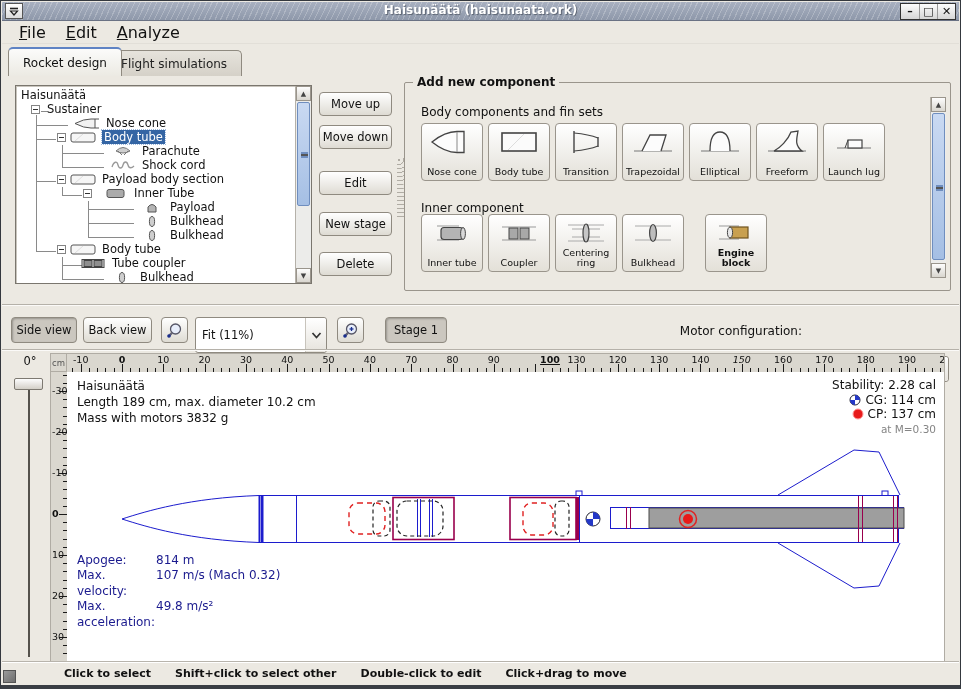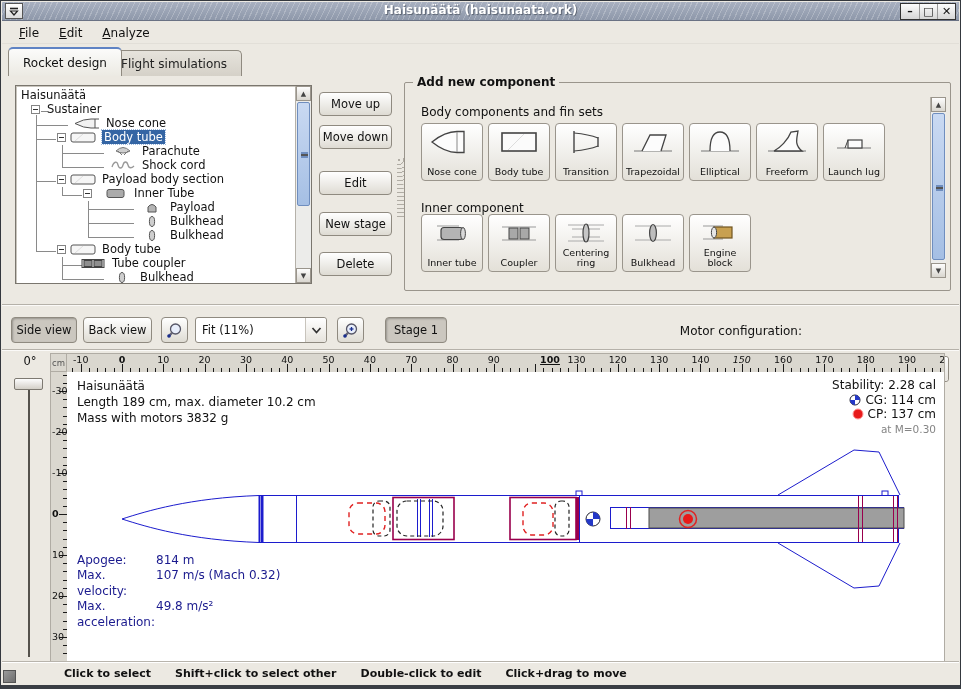--- a/index.html
+++ b/index.html
@@ -18,21 +18,21 @@
   .title-text { position:absolute; left:0; right:0; top:1px; text-align:center; color:#fff; font-weight:bold;
     font-size:12px; text-shadow:1px 1px 1px #5a6270; }
   .win-controls { position:absolute; right:3px; top:1px; display:flex; border:1px solid #333; background:#e9e9e9; }
   .wbtn { width:18px; height:15px; display:flex; align-items:center; justify-content:center; font-size:11px;
     font-weight:bold; color:#111; border-left:1px solid #999; background:linear-gradient(#fdfdfd,#d6d6d6); }
   .wbtn:first-child { border-left:none; }
 
   
   .menubar { position:absolute; left:1px; top:21px; right:1px; height:22px; background:#ECE9E2; display:flex;
     align-items:center; padding-left:8px; gap:2px; border-bottom:1px solid #e2dfd8; }
-  .mi { padding:2px 9px; font-size:12px; }
+  .mi { padding:2px 9px; font-size:16px; }
   .mn { text-decoration:underline; }
   .tabbar { position:absolute; left:1px; top:44px; right:1px; height:31px; }
   .tab { position:absolute; bottom:0; border:1px solid #8f8a80; border-bottom:none; border-radius:5px 5px 0 0;
     padding:0 14px; display:flex; align-items:center; font-size:12px; }
   .tab.active { left:6px; height:29px; background:linear-gradient(#fbfbfa,#eceae3); border-top:2px solid #5f83c4; z-index:2; }
   .tab.inactive { left:104px; height:26px; background:linear-gradient(#e6e3dc,#d5d1c8); color:#222; }
 
   
   .btn { position:absolute; background:linear-gradient(#ffffff,#dedbd3); border:1px solid #8f8a80; border-radius:4px;
     font-size:11.5px; display:flex; align-items:center; justify-content:center; }
@@ -351,21 +351,21 @@
       </svg>
       <span class="clab">Centering ring</span>
     </div>
     <div class="cbtn" style="left:217px; top:131px;">
       <svg width="46" height="30" viewBox="0 0 46 30">
         <path d="M5,8 L41,8 M5,22 L41,22" stroke="#aaa" fill="none"></path>
         <ellipse cx="23" cy="15" rx="3.4" ry="8.5" fill="#bdbdbd" stroke="#444" stroke-width="1.2"></ellipse>
       </svg>
       <span class="clab">Bulkhead</span>
     </div>
-    <div class="cbtn" style="left:284px; top:131px;">
+    <div class="cbtn" style="left:300px; top:131px;font-weight:bold;">
       <svg width="46" height="30" viewBox="0 0 46 30">
         <path d="M6,8 L26,8 M6,21 L26,21" stroke="#999" fill="none"></path>
         <rect x="17" y="9" width="18" height="11" fill="#c8a050" stroke="#70541e" stroke-width="1.2"></rect>
         <ellipse cx="17" cy="14.5" rx="2.6" ry="5.5" fill="#e6e6e6" stroke="#444"></ellipse>
       </svg>
       <span class="clab">Engine block</span>
     </div>
 
     <div class="sb" style="right:4px; top:14px; height:181px; width:16px;">
       <div class="ar" style="top:0">▲</div>
@@ -380,21 +380,21 @@
 
   <div class="btn pressed" style="left:10px;  top:316px; width:66px; height:26px;">Side view</div>
   <div class="btn" style="left:82px;  top:316px; width:69px; height:26px;">Back view</div>
   <div class="btn" style="left:160px; top:316px; width:27px; height:26px;">
     <svg width="17" height="17" viewBox="0 0 17 17">
       <circle cx="9.5" cy="7" r="5" fill="#e8eefb" stroke="#556" stroke-width="1.3"></circle>
       <line x1="5.8" y1="11" x2="3" y2="14" stroke="#667" stroke-width="2.4" stroke-linecap="round"></line>
       <circle cx="3" cy="14" r="1.8" fill="#1a2f8e"></circle>
     </svg>
   </div>
-  <div class="combo" style="left:194px; top:316px; width:132px; height:26px;">
+  <div class="combo" style="left:194px; top:316px; width:132px; height:36px;">
     <span class="val">Fit (11%)</span>
     <span class="arrow">
       <svg width="11" height="7" viewBox="0 0 11 7">
           <polyline points="1.5,1 5.5,5.5 9.5,1" fill="none" stroke="#333" stroke-width="1.7"></polyline>
         </svg>
     </span>
   </div>
   <div class="btn" style="left:336px; top:316px; width:27px; height:26px;">
     <svg width="17" height="17" viewBox="0 0 17 17">
       <circle cx="9.5" cy="7" r="5" fill="#e8eefb" stroke="#556" stroke-width="1.3"></circle>

